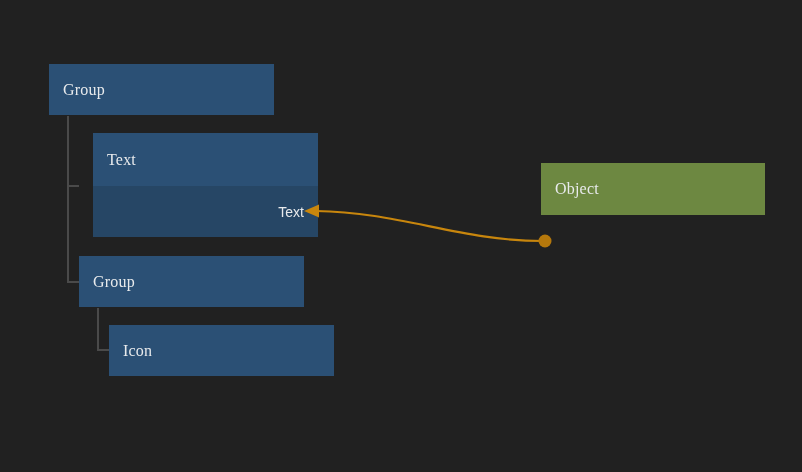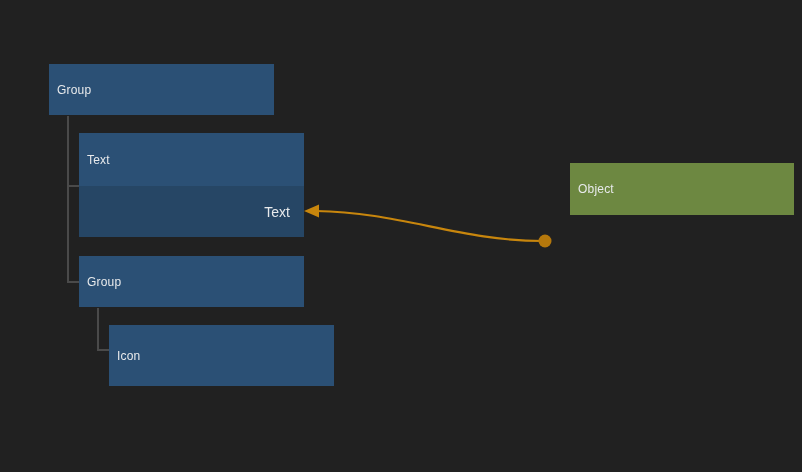--- a/index.html
+++ b/index.html
@@ -26,24 +26,25 @@
   
   .node {
     position: absolute;
     box-sizing: border-box;
   }
   .node-header {
     box-sizing: border-box;
     width: 100%;
     display: flex;
     align-items: center;
-    padding-left: 8px;
+    padding-left: 14px;
     color: #e8eaec;
-    font-size: 12px;
+    font-size: 16px;
     letter-spacing: 0.2px;
+    font-family: Liberation Serif, serif;
   }
   .node-body {
     box-sizing: border-box;
     width: 100%;
     display: flex;
     align-items: center;
     color: #e8eaec;
     font-size: 14px;
   }
 
@@ -94,36 +95,36 @@
   <div class="tree-line" style="left:67px; top:185px; width:12px; height:2px;"></div>
   <div class="tree-line" style="left:67px; top:281px; width:12px; height:2px;"></div>
 
   <div class="tree-line" style="left:97px; top:308px; width:2px; height:43px;"></div>
   <div class="tree-line" style="left:97px; top:349px; width:12px; height:2px;"></div>
 
   <div class="node blue" style="left:49px; top:64px; width:225px; height:51px;">
     <div class="node-header" style="height:51px;">Group</div>
   </div>
 
-  <div class="node blue" style="left:79px; top:133px; width:225px; height:104px;">
+  <div class="node blue" style="left:93px; top:133px; width:225px; height:104px;">
     <div class="node-header" style="height:53px;">Text</div>
     <div class="node-body prop-right" style="height:51px;">
       <span>Text</span>
     </div>
   </div>
 
   <div class="node blue" style="left:79px; top:256px; width:225px; height:51px;">
     <div class="node-header" style="height:51px;">Group</div>
   </div>
 
   <div class="node blue" style="left:109px; top:325px; width:225px; height:51px;">
-    <div class="node-header" style="height:61px;">Icon</div>
+    <div class="node-header" style="height:51px;">Icon</div>
   </div>
 
-  <div class="node green" style="left:570px; top:163px; width:224px; height:108px;">
+  <div class="node green" style="left:541px; top:163px; width:224px; height:108px;">
     <div class="node-header" style="height:52px;">Object</div>
   </div>
 
   <svg id="links" viewBox="0 0 802 472" width="802" height="472">
     <path class="link-path" d="M 543 241 C 460 241 400 212 316 211"></path>
     <polygon class="link-arrow" points="304,211 319,204.5 319,217.5"></polygon>
     <circle class="link-dot" cx="545" cy="241" r="6.5"></circle>
   </svg>
 
 </div>

